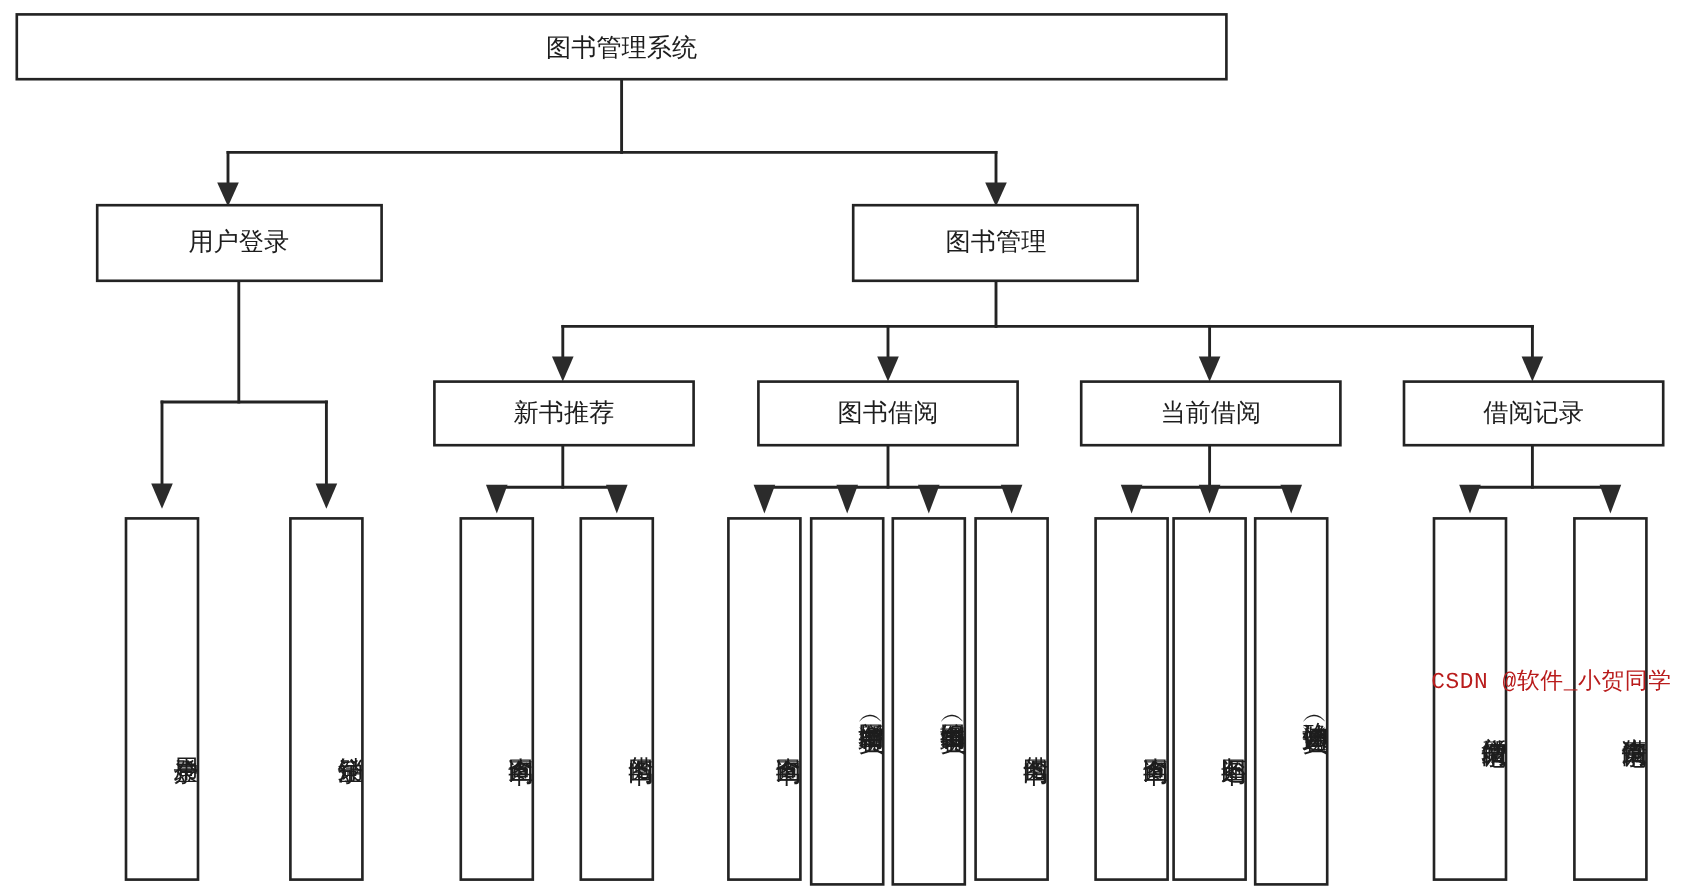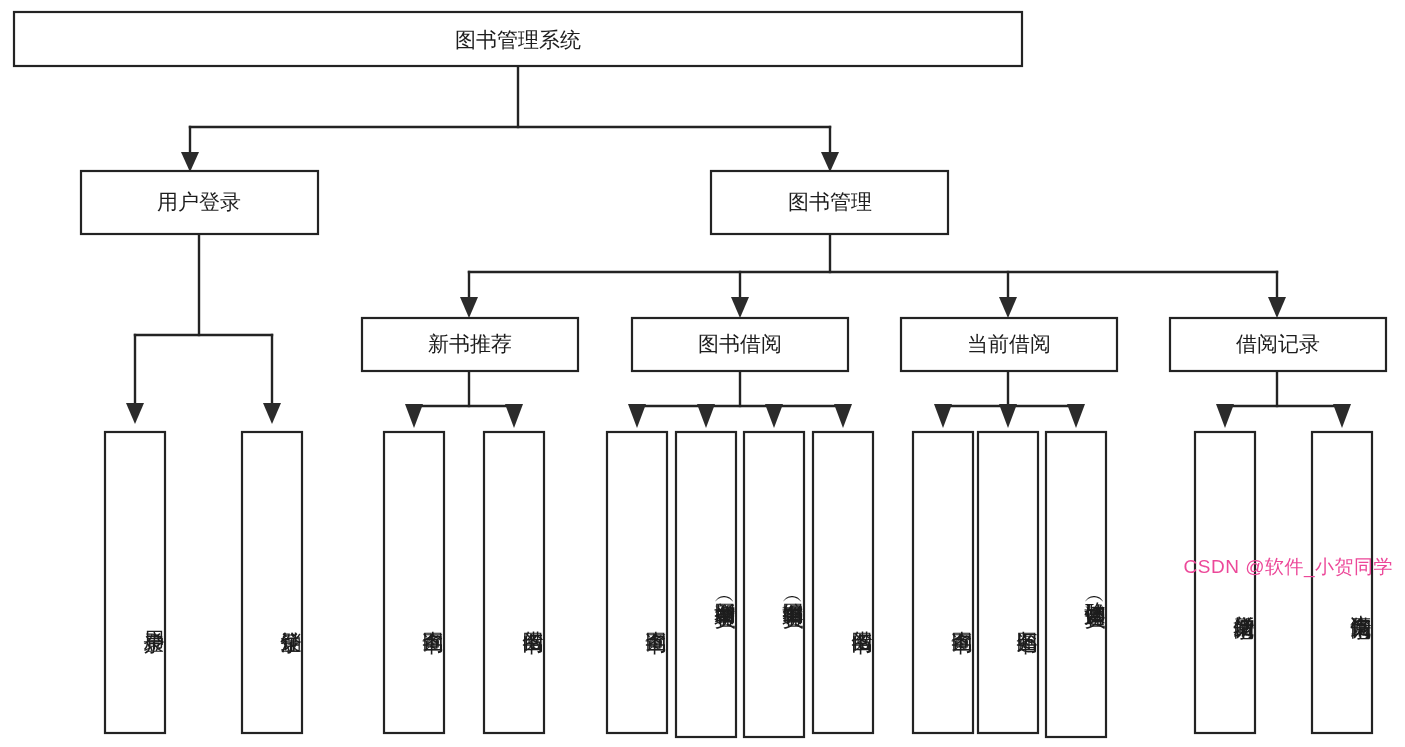--- a/index.html
+++ b/index.html
@@ -61,23 +61,23 @@
     display: flex;
     align-items: flex-start;
     justify-content: center;
     white-space: nowrap;
     pointer-events: none;
   }
   .watermark {
     position: absolute;
     right: 12px;
     bottom: 6px;
-    font-family: Liberation Sans, sans-serif;
+    font-family: Liberation Mono, monospace;
     font-size: 19px;
-    color: #ec4899;
+    color: #b91c1c;
     white-space: nowrap;
     letter-spacing: 0.5px;
     margin-top: 13px;
   }
 </style>
 </head>
 <body>
 
 <div id="diagram-root">
 

